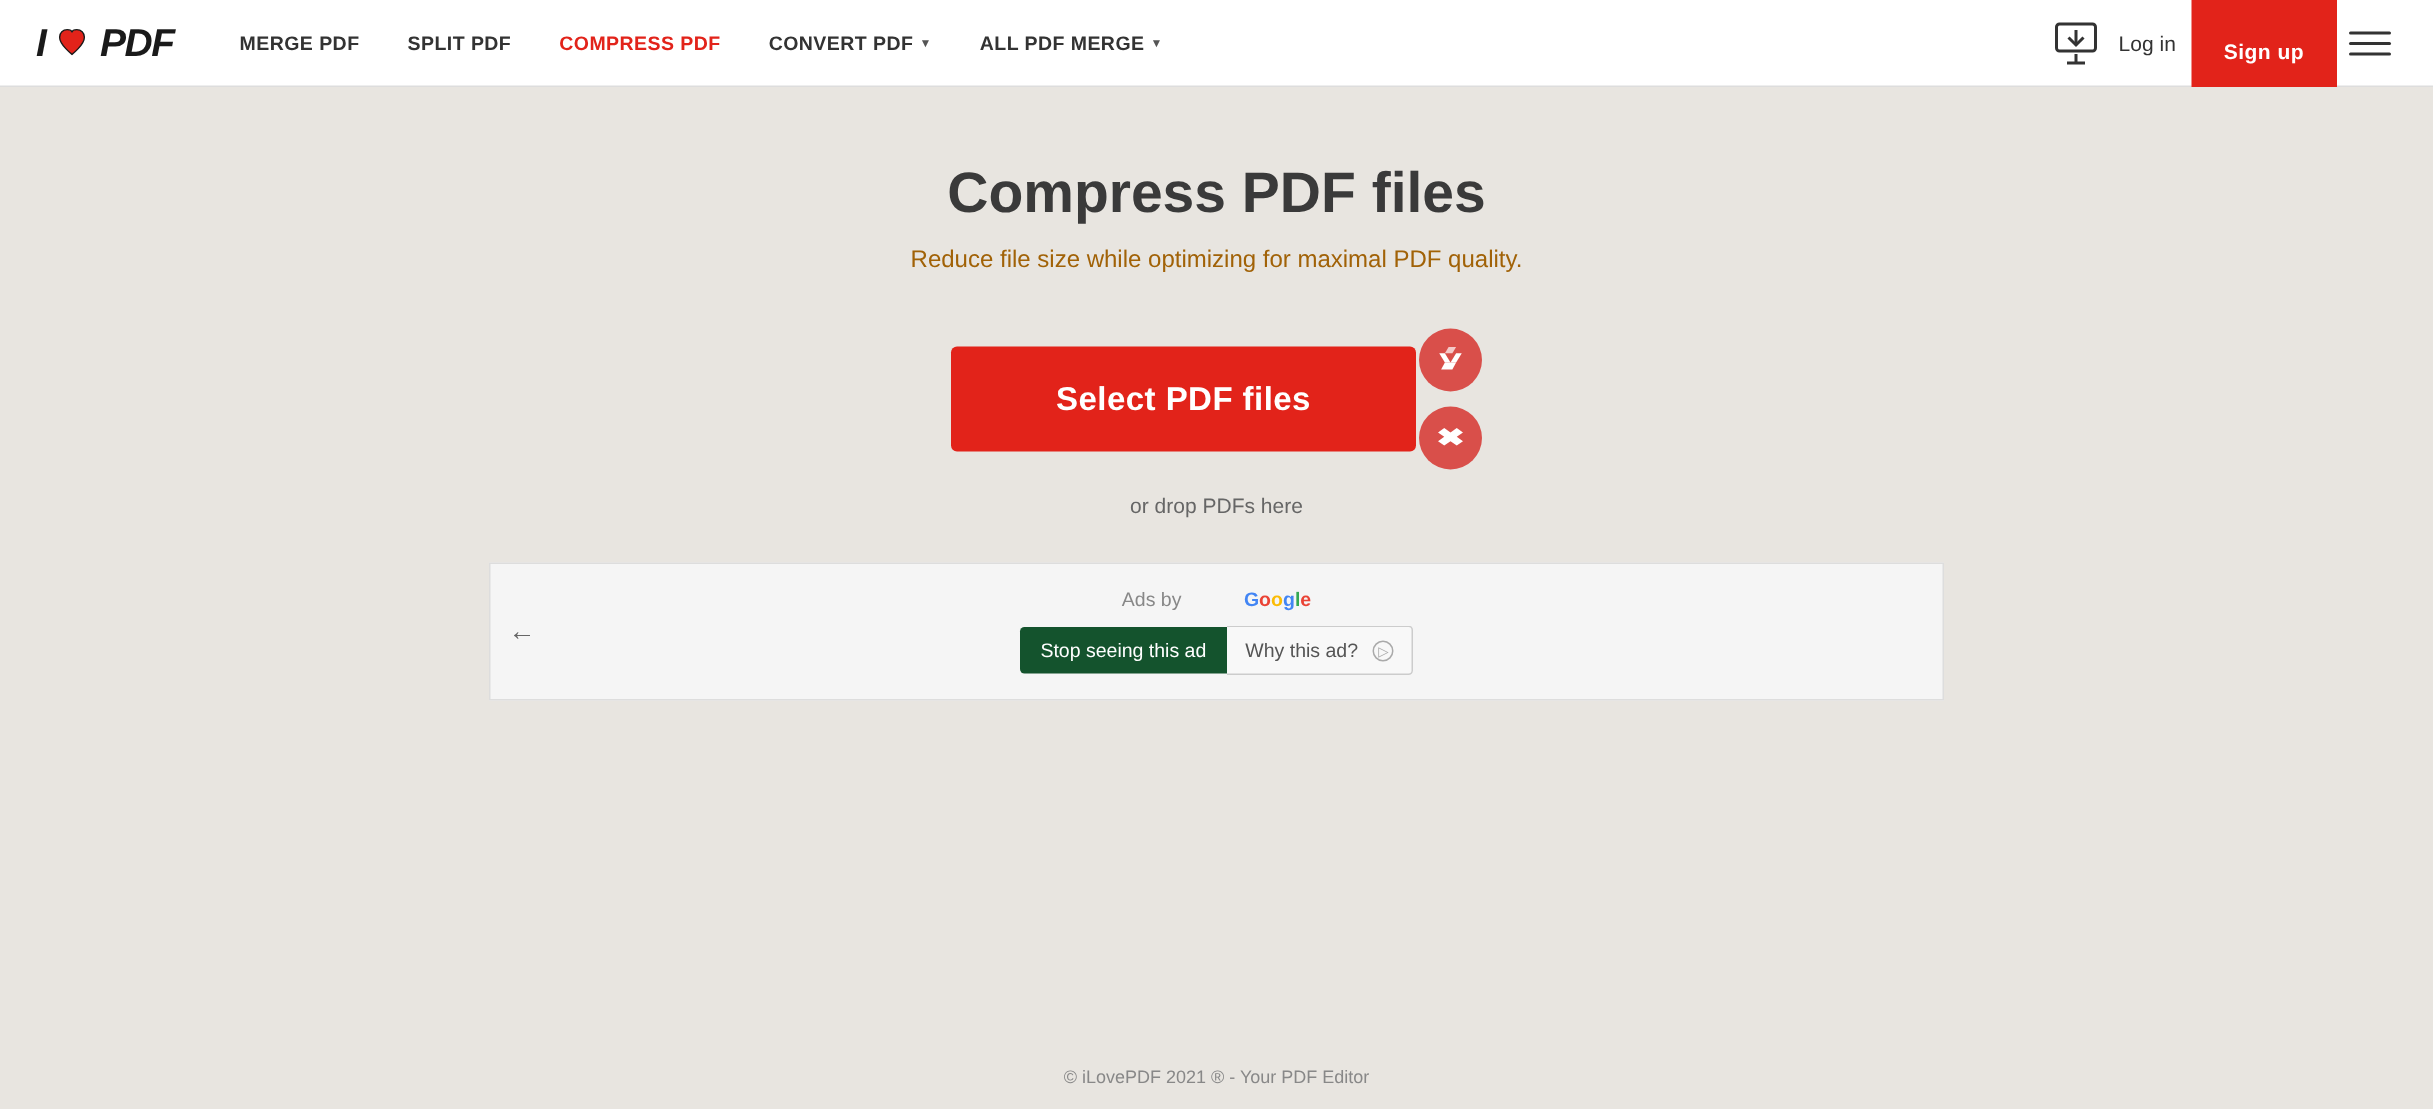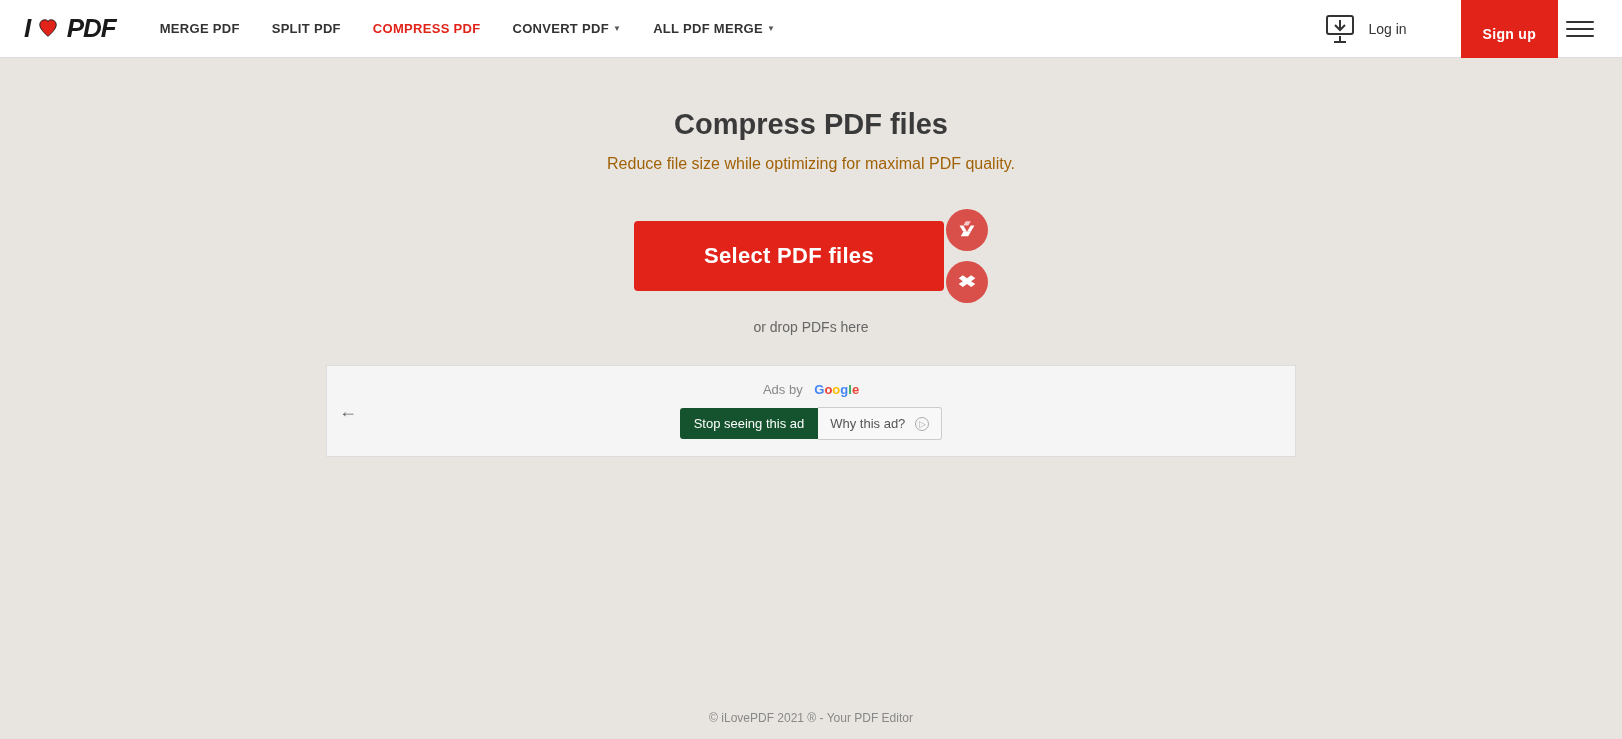--- a/index.html
+++ b/index.html
@@ -107,21 +107,20 @@
     .signup-btn {
       background-color: #e2231a;
       color: #ffffff;
       font-size: 14px;
       font-weight: 700;
       padding: 26px 22px;
       border: none;
       cursor: pointer;
       letter-spacing: 0.3px;
       height: 58px;
-      margin-left: 44px;
     }
 
     .hamburger-btn {
       width: 36px;
       height: 36px;
       display: flex;
       flex-direction: column;
       justify-content: center;
       gap: 5px;
       cursor: pointer;
@@ -139,21 +138,21 @@
     
     main {
       flex: 1;
       display: flex;
       flex-direction: column;
       align-items: center;
       padding: 50px 20px 40px;
     }
 
     .page-title {
-      font-size: 29px;
+      font-size: 38px;
       font-weight: 700;
       color: #3a3a3a;
       margin-bottom: 14px;
       text-align: center;
     }
 
     .page-subtitle {
       font-size: 16px;
       color: #a16207;
       margin-bottom: 36px;
@@ -230,21 +229,21 @@
       color: #666;
       cursor: pointer;
     }
 
     .ads-by-google {
       font-size: 13px;
       color: #888;
       margin-bottom: 10px;
       display: flex;
       align-items: center;
-      gap: 4px;
+      gap: 19px;
     }
 
     .ad-controls {
       display: flex;
       align-items: center;
       gap: 0;
     }
 
     .stop-seeing-btn {
       background-color: #14532d;

